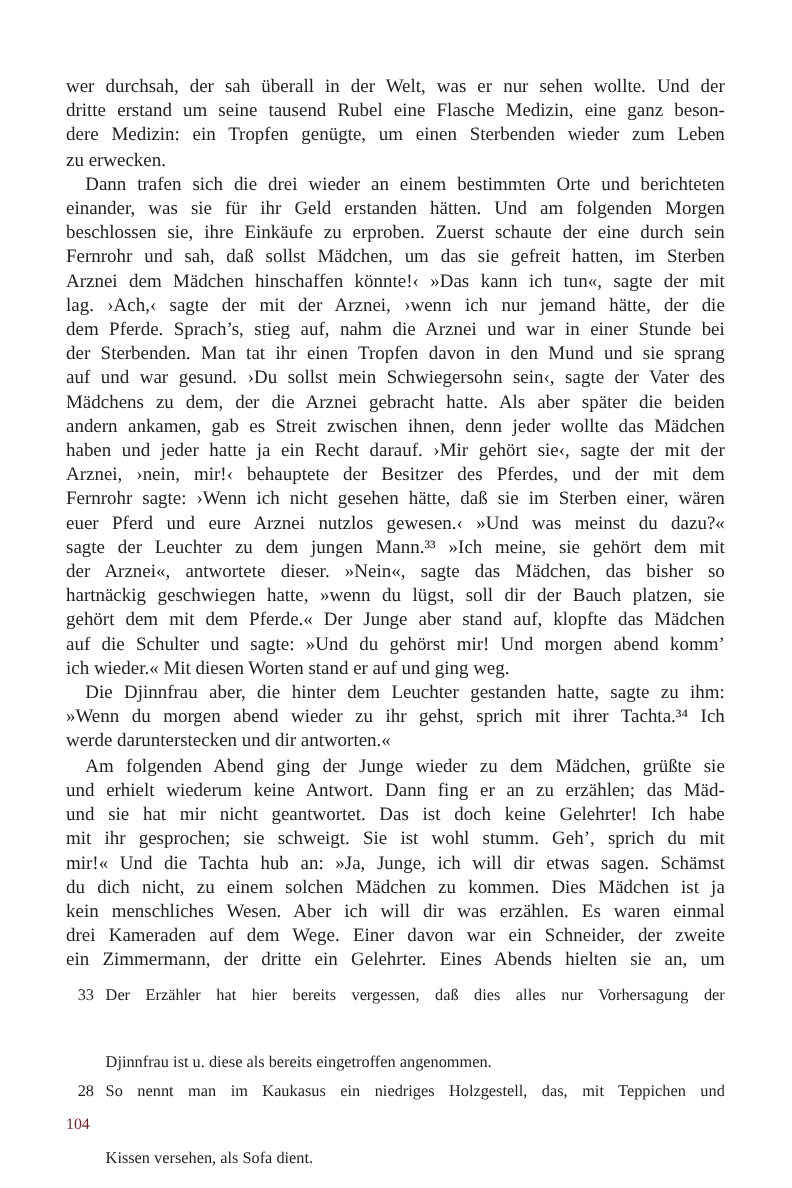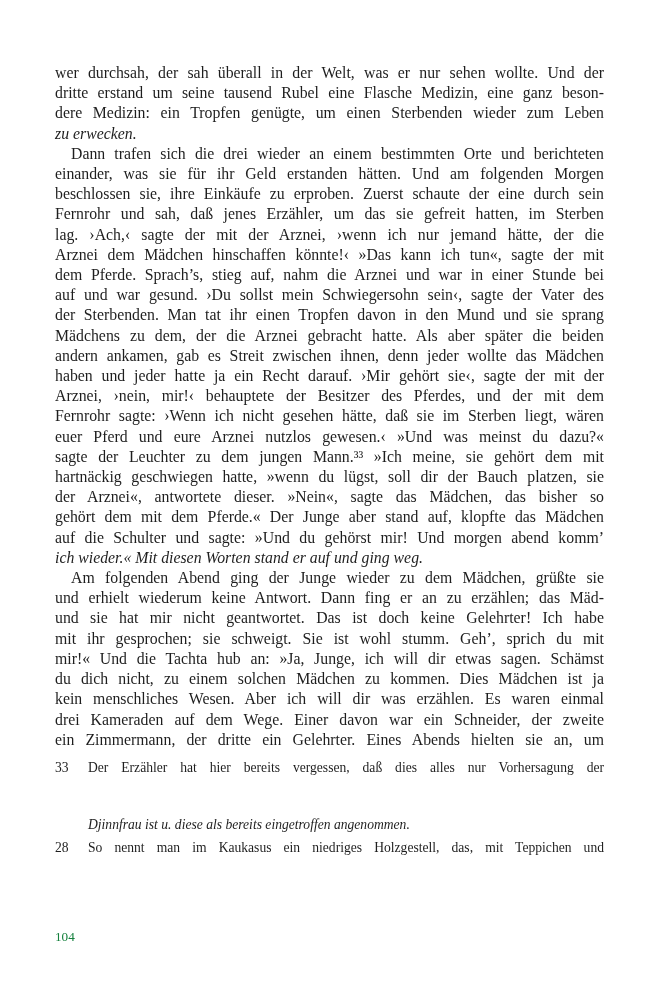--- a/index.html
+++ b/index.html
@@ -23,81 +23,87 @@
     top: 63px;
     width: 549px;
   }
   .line {
     font-size: 15.8px;
     line-height: 20.2px;
     text-align: justify;
     text-align-last: justify;
     white-space: normal;
   }
-  .line-last { text-align-last: left; font-style: italic; }
+  .line-last { text-align-last: left; }
   .line-indent { text-indent: 16px; }
   .footnotes { margin-top: 9px; }
   .footnote { display: flex; }
   .footnote + .footnote { margin-top: 5px; }
   .fn-num {
     flex: 0 0 33px;
     width: 33px;
     font-size: 13.6px;
     line-height: 18.6px;
+    text-align: center;
   }
   .fn-text { flex: 1; min-width: 0; }
   .fn-line {
     font-size: 13.6px;
     line-height: 18.6px;
     text-align: justify;
     text-align-last: justify;
   }
   .fn-line.line-last { text-align-last: left; margin-top: 38px; }
   .page-number {
     position: absolute;
     left: 55px;
     top: 929px;
     font-size: 13.2px;
-    color: #15803d;
+    color: #7f1d1d;
   }
 </style>
 </head>
 <body>
 
 <div class="page">
   <div class="text-block">
     <div id="body-text">
         <div class="paragraph">
           <div class="line">wer durchsah, der sah überall in der Welt, was er nur sehen wollte. Und der</div>
           <div class="line">dritte erstand um seine tausend Rubel eine Flasche Medizin, eine ganz beson-</div>
           <div class="line">dere Medizin: ein Tropfen genügte, um einen Sterbenden wieder zum Leben</div>
           <div class="line line-last">zu erwecken.</div>
         </div>
         <div class="paragraph">
           <div class="line line-indent">Dann trafen sich die drei wieder an einem bestimmten Orte und berichteten</div>
           <div class="line">einander, was sie für ihr Geld erstanden hätten. Und am folgenden Morgen</div>
           <div class="line">beschlossen sie, ihre Einkäufe zu erproben. Zuerst schaute der eine durch sein</div>
-          <div class="line">Fernrohr und sah, daß jenes Erzähler, um das sie gefreit hatten, im Sterben</div>
+          <div class="line">Fernrohr und sah, daß sollst Mädchen, um das sie gefreit hatten, im Sterben</div>
+          <div class="line">Arznei dem Mädchen hinschaffen könnte!‹ »Das kann ich tun«, sagte der mit</div>
           <div class="line">lag. ›Ach,‹ sagte der mit der Arznei, ›wenn ich nur jemand hätte, der die</div>
-          <div class="line">Arznei dem Mädchen hinschaffen könnte!‹ »Das kann ich tun«, sagte der mit</div>
           <div class="line">dem Pferde. Sprach’s, stieg auf, nahm die Arznei und war in einer Stunde bei</div>
+          <div class="line">der Sterbenden. Man tat ihr einen Tropfen davon in den Mund und sie sprang</div>
           <div class="line">auf und war gesund. ›Du sollst mein Schwiegersohn sein‹, sagte der Vater des</div>
-          <div class="line">der Sterbenden. Man tat ihr einen Tropfen davon in den Mund und sie sprang</div>
           <div class="line">Mädchens zu dem, der die Arznei gebracht hatte. Als aber später die beiden</div>
           <div class="line">andern ankamen, gab es Streit zwischen ihnen, denn jeder wollte das Mädchen</div>
           <div class="line">haben und jeder hatte ja ein Recht darauf. ›Mir gehört sie‹, sagte der mit der</div>
           <div class="line">Arznei, ›nein, mir!‹ behauptete der Besitzer des Pferdes, und der mit dem</div>
-          <div class="line">Fernrohr sagte: ›Wenn ich nicht gesehen hätte, daß sie im Sterben liegt, wären</div>
+          <div class="line">Fernrohr sagte: ›Wenn ich nicht gesehen hätte, daß sie im Sterben einer, wären</div>
           <div class="line">euer Pferd und eure Arznei nutzlos gewesen.‹ »Und was meinst du dazu?«</div>
           <div class="line">sagte der Leuchter zu dem jungen Mann.³³ »Ich meine, sie gehört dem mit</div>
+          <div class="line">der Arznei«, antwortete dieser. »Nein«, sagte das Mädchen, das bisher so</div>
           <div class="line">hartnäckig geschwiegen hatte, »wenn du lügst, soll dir der Bauch platzen, sie</div>
-          <div class="line">der Arznei«, antwortete dieser. »Nein«, sagte das Mädchen, das bisher so</div>
           <div class="line">gehört dem mit dem Pferde.« Der Junge aber stand auf, klopfte das Mädchen</div>
           <div class="line">auf die Schulter und sagte: »Und du gehörst mir! Und morgen abend komm’</div>
           <div class="line line-last">ich wieder.« Mit diesen Worten stand er auf und ging weg.</div>
+        </div>
+        <div class="paragraph">
+          <div class="line line-indent">Die Djinnfrau aber, die hinter dem Leuchter gestanden hatte, sagte zu ihm:</div>
+          <div class="line">»Wenn du morgen abend wieder zu ihr gehst, sprich mit ihrer Tachta.³⁴ Ich</div>
+          <div class="line line-last">werde darunterstecken und dir antworten.«</div>
         </div>
         <div class="paragraph">
           <div class="line line-indent">Am folgenden Abend ging der Junge wieder zu dem Mädchen, grüßte sie</div>
           <div class="line">und erhielt wiederum keine Antwort. Dann fing er an zu erzählen; das Mäd-</div>
           <div class="line">und sie hat mir nicht geantwortet. Das ist doch keine Gelehrter! Ich habe</div>
           <div class="line">mit ihr gesprochen; sie schweigt. Sie ist wohl stumm. Geh’, sprich du mit</div>
           <div class="line">mir!« Und die Tachta hub an: »Ja, Junge, ich will dir etwas sagen. Schämst</div>
           <div class="line">du dich nicht, zu einem solchen Mädchen zu kommen. Dies Mädchen ist ja</div>
           <div class="line">kein menschliches Wesen. Aber ich will dir was erzählen. Es waren einmal</div>
           <div class="line">drei Kameraden auf dem Wege. Einer davon war ein Schneider, der zweite</div>
@@ -109,18 +115,19 @@
           <div class="fn-num">33</div>
           <div class="fn-text">
             <div class="fn-line">Der Erzähler hat hier bereits vergessen, daß dies alles nur Vorhersagung der</div>
             <div class="fn-line line-last">Djinnfrau ist u. diese als bereits eingetroffen angenommen.</div>
           </div>
         </div>
         <div class="footnote">
           <div class="fn-num">28</div>
           <div class="fn-text">
             <div class="fn-line">So nennt man im Kaukasus ein niedriges Holzgestell, das, mit Teppichen und</div>
+            <div class="fn-line line-last">Kissen versehen, als Sofa dient.</div>
           </div>
         </div>
       </div>
   </div>
   <div class="page-number">104</div>
 </div>
 
 </body></html>

